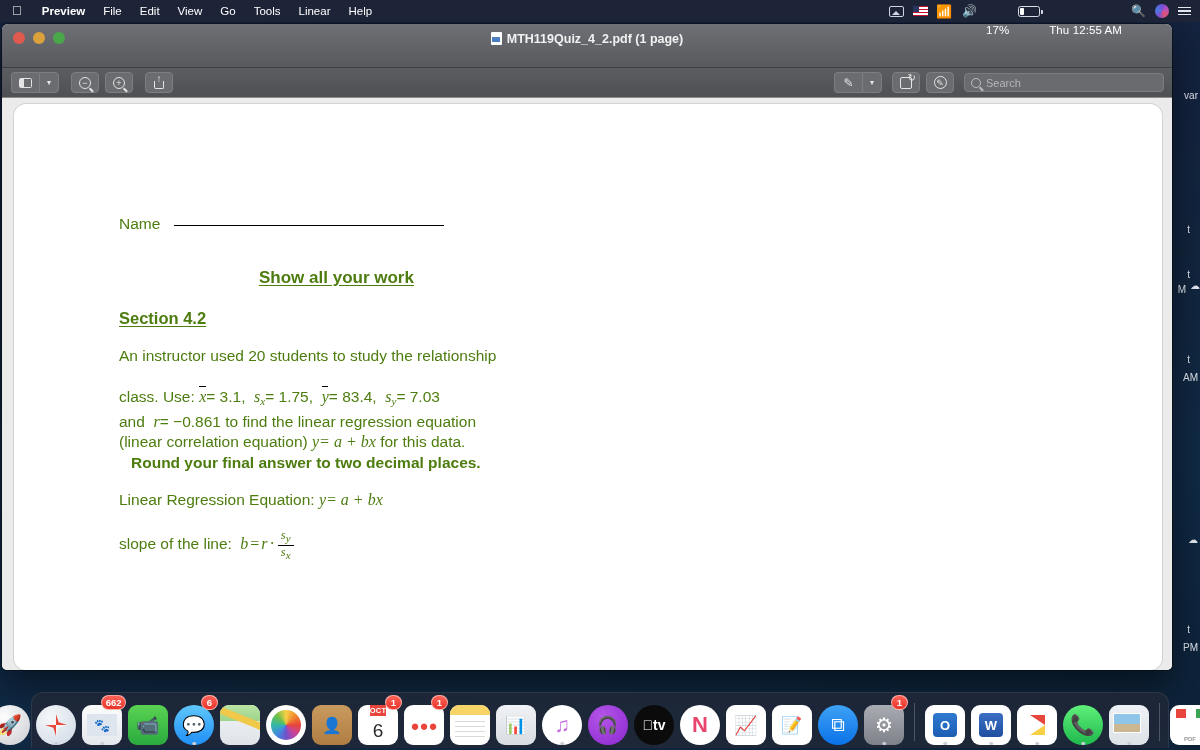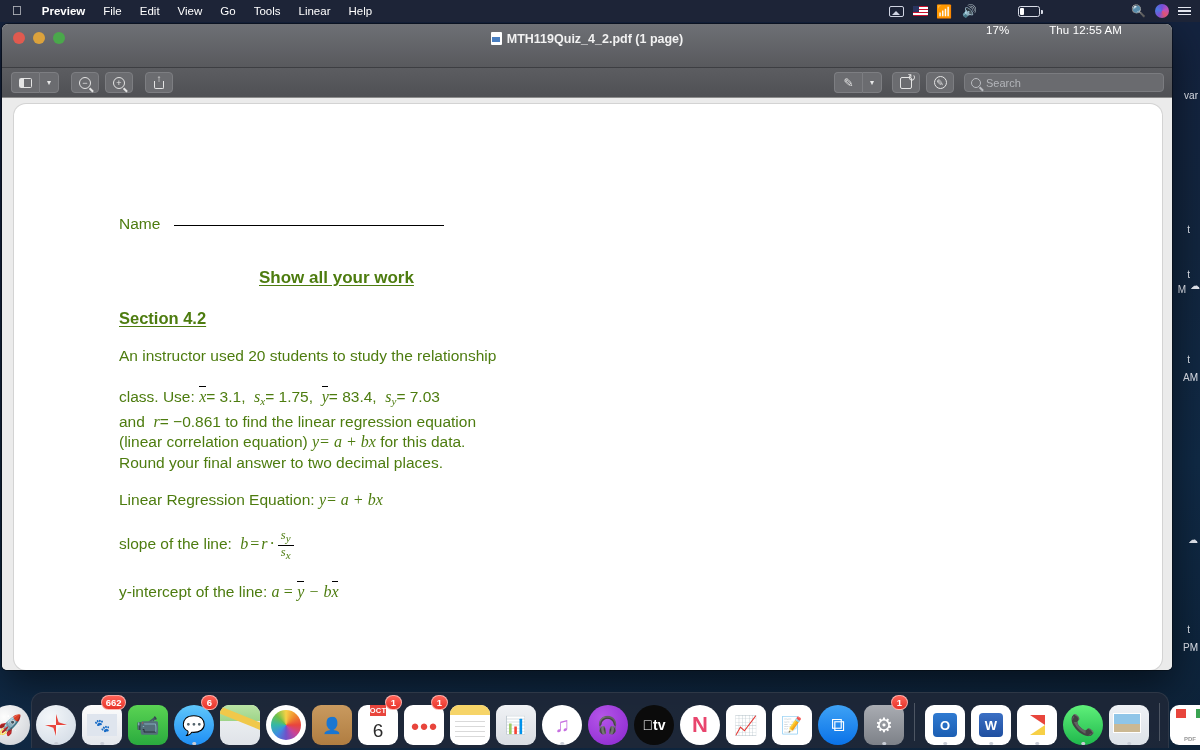--- a/index.html
+++ b/index.html
@@ -172,21 +172,21 @@
   .pg-text { position: absolute; font-size: 15.5px; line-height: 20px; }
 
   #name-row { left: 105px; top: 110px; display: flex; align-items: baseline; gap: 14px; }
   #name-line { width: 270px; border-bottom: 1.6px solid #000; display: inline-block; height: 1px;
                position: relative; top: -3px; }
   #show-work { left: 245px; top: 164px; font-size: 17px; font-weight: bold;
                text-decoration: underline; text-underline-offset: 2px; }
   #section-head { left: 105px; top: 204px; font-size: 16.5px; font-weight: bold;
                   text-decoration: underline; text-underline-offset: 2px; }
   #para { left: 105px; top: 242px; width: 450px; font-size: 15.5px; line-height: 20.6px; }
-  #para .b { font-weight: normal; }
+  #para .b { font-weight: bold; margin-left: 12px; }
   #eq1 { left: 105px; top: 386px; }
   #eq2 { left: 105px; top: 424px; display: flex; align-items: center; gap: 2px; }
   #eq3 { left: 105px; top: 478px; }
 
   i.m { font-family: "Liberation Serif", serif; font-style: italic; font-size: 16px; }
   i.m.up { font-style: normal; }
   .ovbar { position: relative; display: inline-block; }
   .ovbar::before {
     content: ""; position: absolute; left: 3%; right: 8%; top: -1px;
     height: 1.3px; background: #000;
@@ -429,27 +429,20 @@
           <span class="num"><span>s</span><span class="sub">y</span></span>
           <span class="den"><span>s</span><span class="sub">x</span></span>
         </span>
       </div>
 
       <div class="pg-text" id="eq1">
         <span>Linear Regression Equation:</span>
         <i class="m">y</i><i class="m">= a + bx</i>
       </div>
 
-      <div class="pg-text" id="eq3">
-        <span>y-intercept of the line:</span>
-        <i class="m">a</i>
-        <i class="m up">=</i>
-        <i class="m ovbar">y</i>
-        <i class="m">− b</i><i class="m ovbar">x</i>
-      </div>
 
     </div>
   </div>
 </div>
 
 <div id="dock">
 
   <div class="dk">
     <div class="ic round i-launch" style="font-size:20px;">🚀</div>
   </div>

